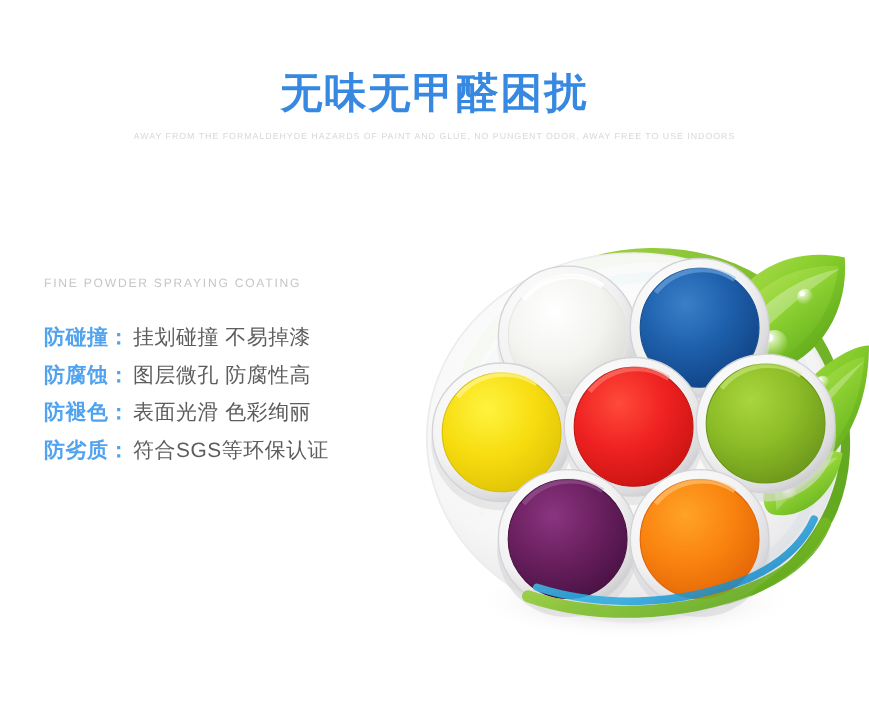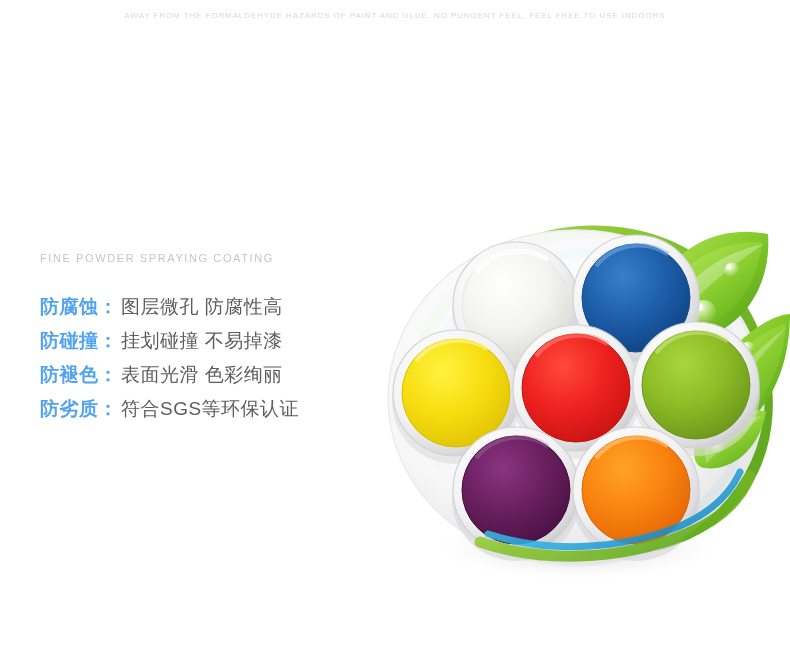--- a/index.html
+++ b/index.html
@@ -54,34 +54,35 @@
   
   .graphic { position:absolute; left:368px; top:190px; width:422px; height:410px; }
   .graphic svg { display:block; width:422px; height:410px; }
 </style>
 </head>
 <body>
 
 <div id="page">
 
   <div class="header">
-    <div class="eng-caption">AWAY FROM THE FORMALDEHYDE HAZARDS OF PAINT AND GLUE, NO PUNGENT FEEL, FEEL FREE TO USE INDOORS</div>
+    <div class="main-title">无味无甲醛困扰</div>
+    <div class="eng-caption">AWAY FROM THE FORMALDEHYDE HAZARDS OF PAINT AND GLUE, NO PUNGENT ODOR, AWAY FREE TO USE INDOORS</div>
   </div>
 
   <div class="left-block">
     <div class="section-sub">FINE POWDER SPRAYING COATING</div>
 
     <div class="feature-list">
       <div class="feature-row">
+        <span class="feature-label">防碰撞：</span>
+        <span class="feature-text">挂划碰撞 不易掉漆</span>
+      </div>
+      <div class="feature-row">
         <span class="feature-label">防腐蚀：</span>
         <span class="feature-text">图层微孔 防腐性高</span>
-      </div>
-      <div class="feature-row">
-        <span class="feature-label">防碰撞：</span>
-        <span class="feature-text">挂划碰撞 不易掉漆</span>
       </div>
       <div class="feature-row">
         <span class="feature-label">防褪色：</span>
         <span class="feature-text">表面光滑 色彩绚丽</span>
       </div>
       <div class="feature-row">
         <span class="feature-label">防劣质：</span>
         <span class="feature-text">符合SGS等环保认证</span>
       </div>
     </div>

